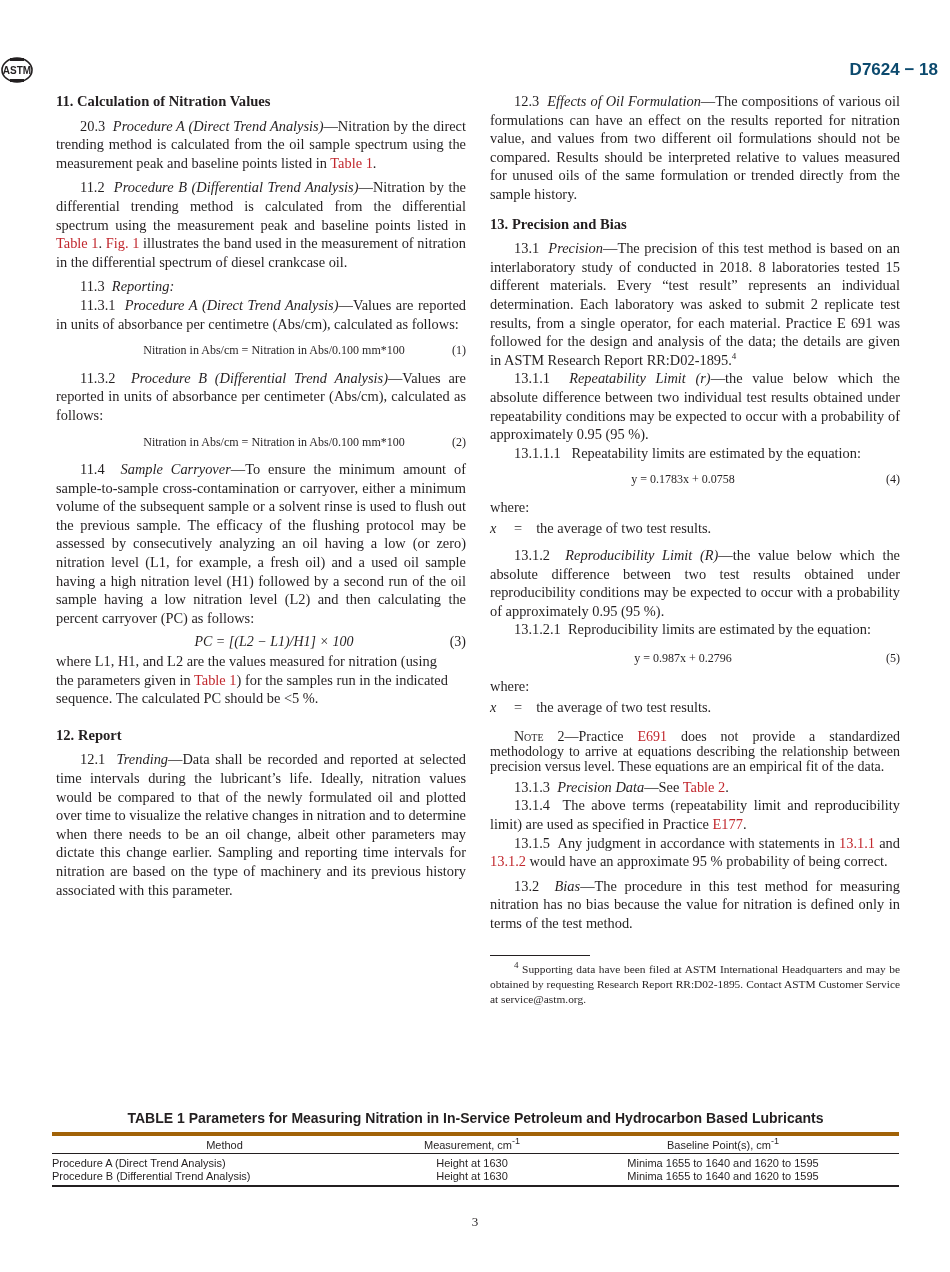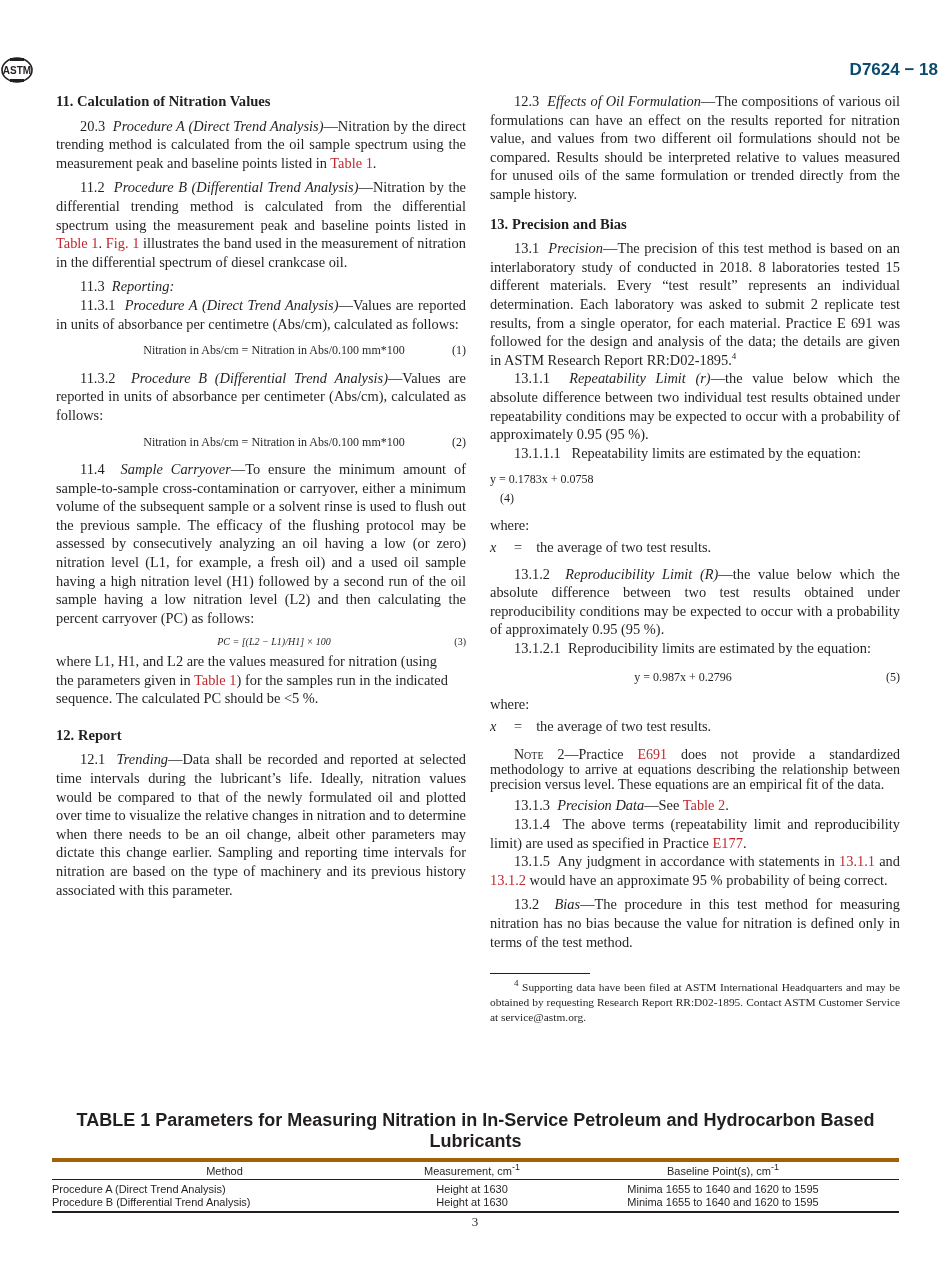--- a/index.html
+++ b/index.html
@@ -32,21 +32,21 @@
     }
     .col h2.gap { margin-top: 11px; }
     i { font-style: italic; }
     .link { color: #c1272d; }
     .eq {
       display: flex; justify-content: space-between; align-items: baseline;
       font-size: 12px; margin: 8px 0 9px 0; padding-left: 50px;
     }
     .eq .expr { flex: 1; text-align: center; }
     .eq .num { width: 24px; text-align: right; }
-    .eq.big { font-size: 10px; margin: 6px 0 0 0; }
+    .eq.big { font-size: 14px; margin: 6px 0 0 0; }
     .where { margin-top: 6px; text-indent: 0 !important; }
     .xdef { display: flex; gap: 14px; margin-top: 3px; text-indent: 0 !important; }
     .xdef .x { font-style: italic; width: 10px; }
     .note {
       font-size: 14px; line-height: 15px; text-align: justify;
       text-indent: 24px; margin-top: 12px; margin-bottom: 4px;
     }
     .note .smallcaps { font-variant: small-caps; }
     .footnote-rule {
       width: 100px; border-top: 1px solid #231f20; margin-top: 22px;
@@ -54,21 +54,21 @@
     .footnote {
       font-size: 11.4px; line-height: 15px; text-align: justify;
       text-indent: 24px; margin-top: 6px;
     }
     sup { font-size: 9px; vertical-align: super; line-height: 0; }
     .tbl-wrap {
       position: absolute; top: 1110px; left: 52px; width: 847px;
       font-family: "Liberation Sans", "DejaVu Sans", sans-serif;
     }
     .tbl-title {
-      text-align: center; font-weight: bold; font-size: 18px;
+      text-align: center; font-weight: bold; font-size: 14px;
       margin-bottom: 6px;
     }
     table { width: 100%; border-collapse: collapse; font-size: 11px; }
     thead tr { border-top: 4px solid #a16207; border-bottom: 1px solid #231f20; }
     thead th { font-weight: normal; padding: 3px 0 2px 0; }
     tbody tr:last-child { border-bottom: 2px solid #231f20; }
     tbody td { padding: 0 0 0 0; line-height: 13px; }
     tbody tr:first-child td { padding-top: 3px; }
     tbody tr:last-child td { padding-bottom: 2px; }
     .c1 { width: 345px; text-align: left; }
@@ -170,21 +170,21 @@
   <p>
     <span>13.1.1</span>&nbsp;
     <i>Repeatability Limit (r)</i><span>—the value below which the absolute difference between two individual test results obtained under repeatability conditions may be expected to occur with a probability of approximately 0.95 (95 %).</span>
   </p>
 
   <p>
     <span>13.1.1.1</span>&nbsp;&nbsp;
     <span>Repeatability limits are estimated by the equation:</span>
   </p>
 
-  <div class="eq" style="padding-left:0;flex-direction:column;">
+  <div class="eq" style="padding-left:0;">
     <span class="expr">y = 0.1783x + 0.0758</span>
     <span class="num">(4)</span>
   </div>
 
   <p class="where">where:</p>
   <div class="xdef">
     <span class="x">x</span>
     <span>=</span>
     <span>the average of two test results.</span>
   </div>

